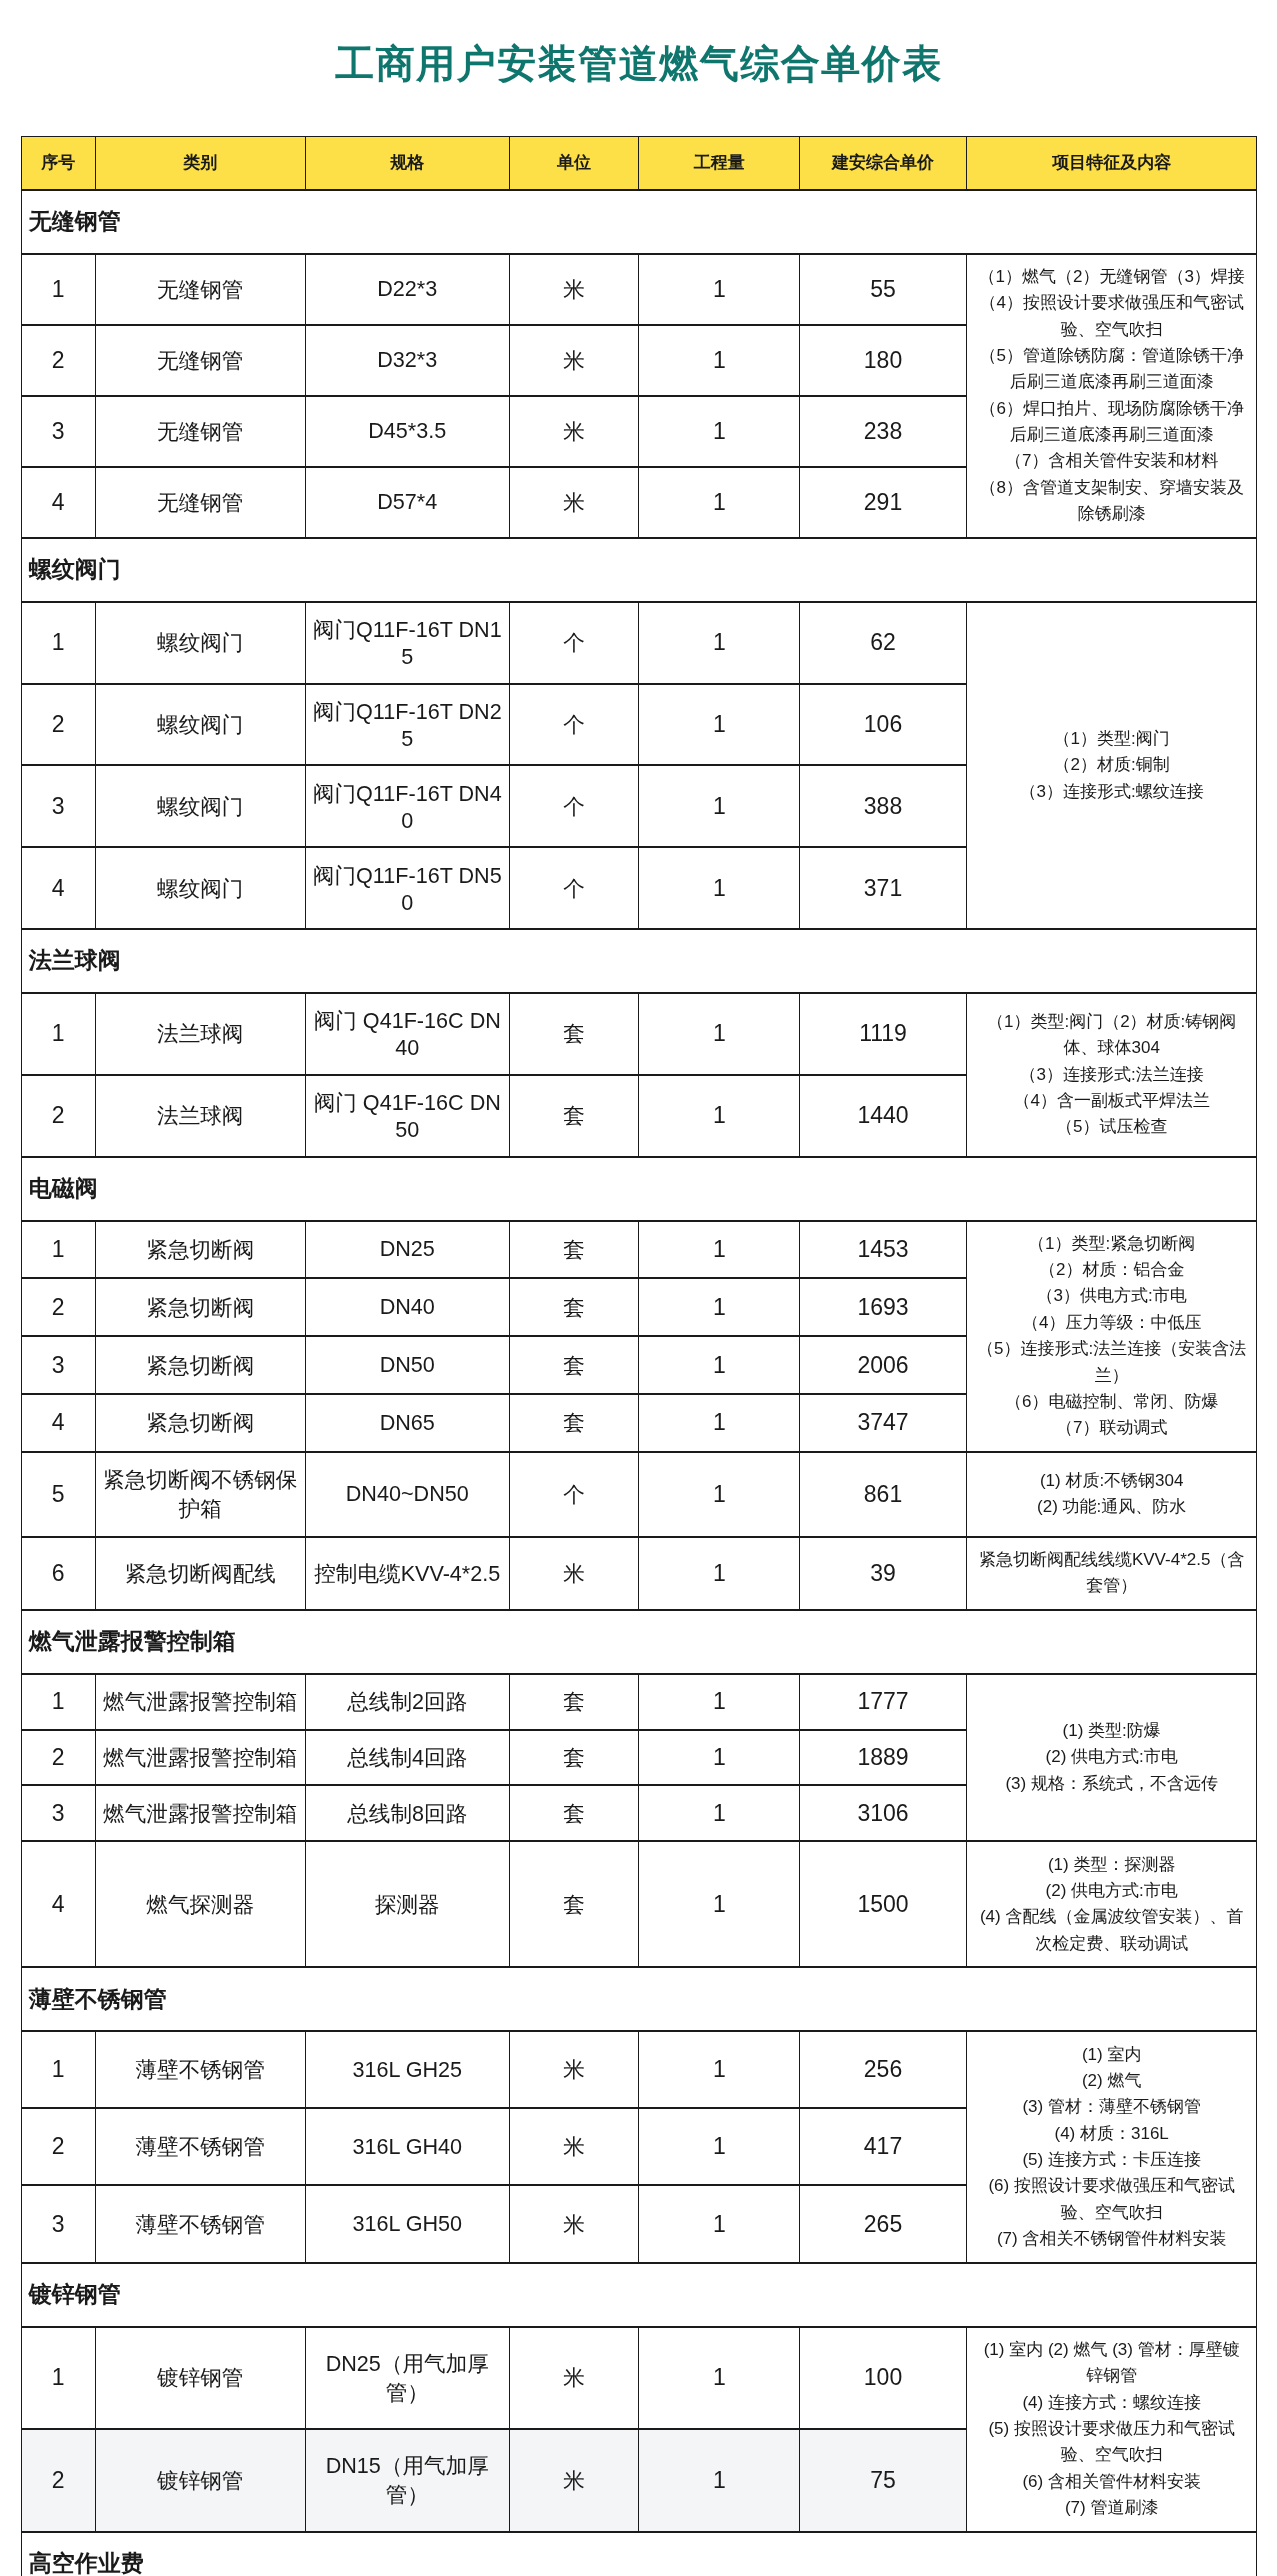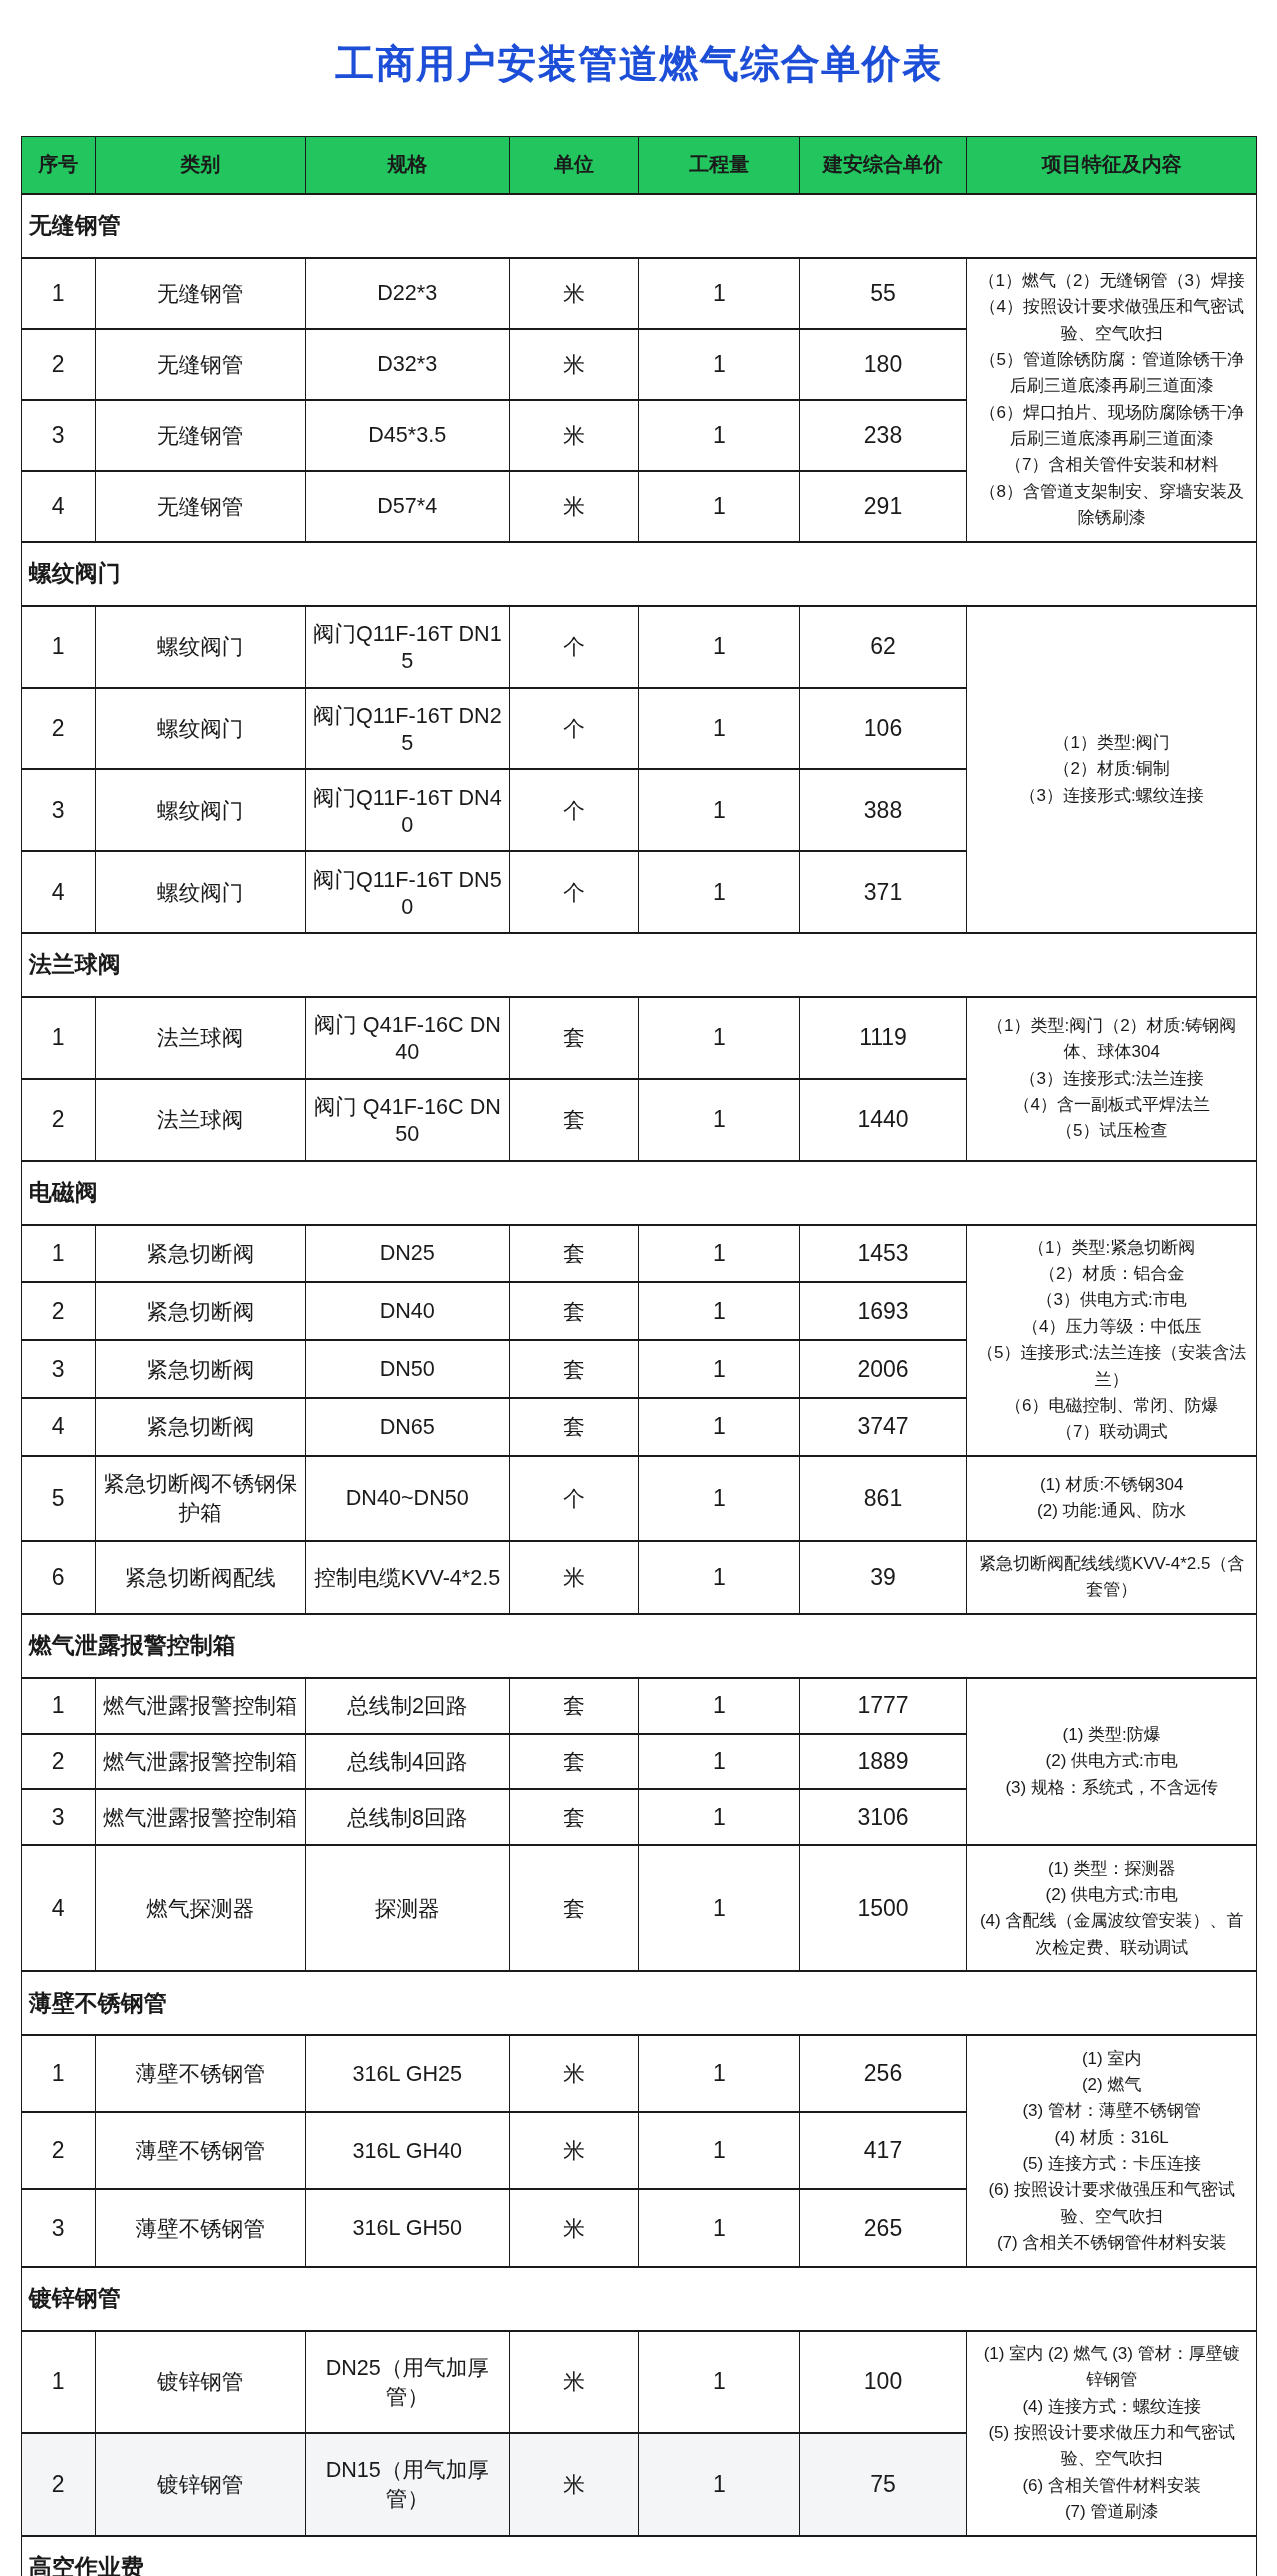--- a/index.html
+++ b/index.html
@@ -12,40 +12,40 @@
     display: flex;
     flex-direction: column;
   }
   .page { padding: 0 20.6px; }
   .doc-title {
     text-align: center;
     font-size: 39px;
     font-weight: bold;
     letter-spacing: 1.5px;
     margin: 37px 0 45px 0;
-    color: #1d4ed8;
+    color: #0f766e;
   }
   table.price {
     width: 100%;
     border-collapse: collapse;
     table-layout: fixed;
   }
   table.price col.c-no   { width: 6%; }
   table.price col.c-cat  { width: 17%; }
   table.price col.c-spec { width: 16.5%; }
   table.price col.c-unit { width: 10.5%; }
   table.price col.c-qty  { width: 13%; }
   table.price col.c-price{ width: 13.5%; }
   table.price col.c-feat { width: 23.5%; }
   table.price th {
-    font-size: 20px;
+    font-size: 17px;
     font-weight: bold;
     padding: 14.4px 3.1px;
     border: 1.5px solid #1a1a1a;
-    background: #22c55e;
+    background: #fde047;
   }
   table.price td {
     border-left: 1px solid #1a1a1a;
     border-right: 1px solid #1a1a1a;
     border-top: 2.1px solid #1a1a1a;
     border-bottom: 2.1px solid #1a1a1a;
     text-align: center;
     vertical-align: middle;
     font-size: 21.6px;
     padding: 12.4px 4.1px;

